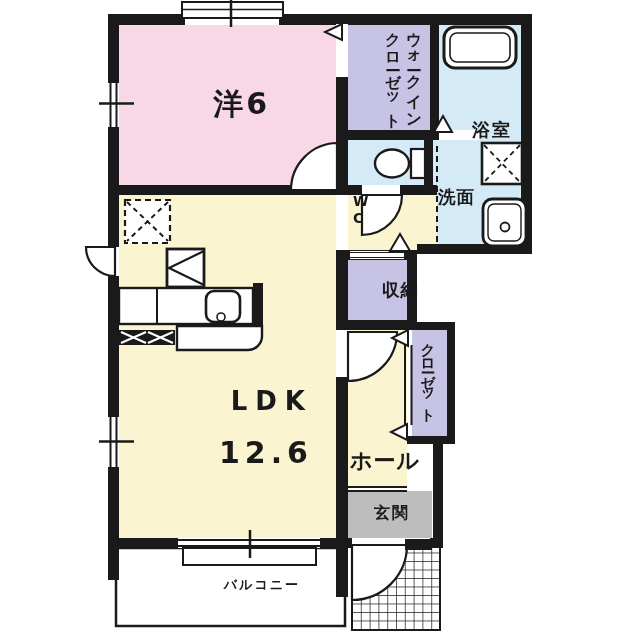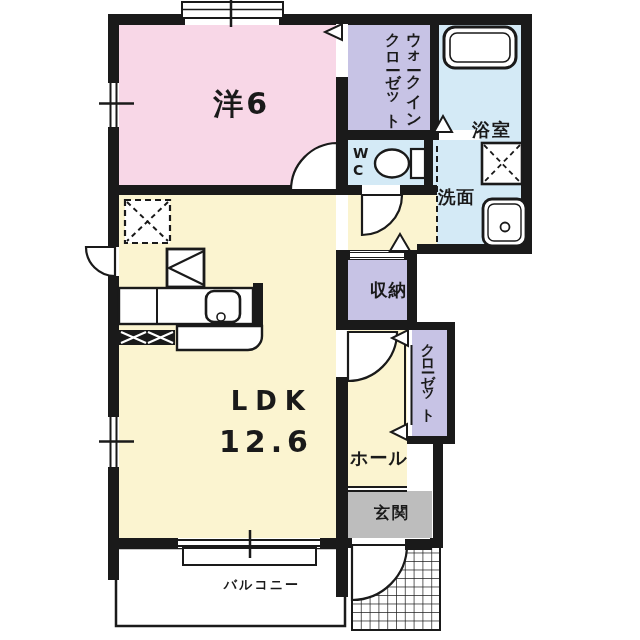--- a/index.html
+++ b/index.html
@@ -6,21 +6,21 @@
   #plan{position:relative;width:640px;height:640px;background:#ffffff;overflow:hidden;
         font-family:"DejaVu Sans",sans-serif;color:#1a1a1a;}
   #plan svg{position:absolute;left:0;top:0;}
   .wall{fill:#1a1a1a;}
   .gap{fill:#ffffff;}
   .ln{stroke:#1a1a1a;fill:none;}
   .wf{fill:#ffffff;stroke:#1a1a1a;}
   .lbl{position:absolute;color:#1a1a1a;font-weight:600;white-space:nowrap;}
   .c{text-align:right;}
   .vert{writing-mode:vertical-rl;text-orientation:mixed;white-space:normal;}
-  .wcbrk{white-space:normal;word-break:break-all;font-weight:700;}
+  .wcbrk{white-space:normal;word-break:break-all;font-weight:700;margin-top:48px;}
 </style>
 </head>
 <body>
 
 <div id="plan">
 <svg width="640" height="640" viewBox="0 0 640 640">
 
   <defs>
     <pattern id="tile" width="8.8" height="8.5" patternUnits="userSpaceOnUse">
       <path d="M8.8 0H0V8.5" fill="none" stroke="#1a1a1a" stroke-width="1.4"></path>
@@ -162,24 +162,24 @@
       <path class="wf" d="M177 326 H262 V336 A14 14 0 0 1 248 350 H177 Z" stroke-width="2.4"></path>
       <rect x="119" y="330" width="56" height="15" fill="#1a1a1a"></rect>
       <path d="M121 332 L146 343 M146 332 L121 343 M148 332 L173 343 M173 332 L148 343" stroke="#ffffff" stroke-width="2.2" fill="none"></path>
     </g>
   </g>
 </svg>
 
 <div>
   <div class="lbl c" style="left:190px;top:84px;width:80px;font-size:30px;letter-spacing:3px;position:absolute;">洋6</div>
   <div class="lbl c" style="left:148px;top:386px;width:165px;font-size:26px;letter-spacing:8px;position:absolute;">LDK</div>
-  <div class="lbl c" style="left:148px;top:424px;width:165px;font-size:30px;letter-spacing:5px;position:absolute;">12.6</div>
+  <div class="lbl c" style="left:148px;top:435px;width:165px;font-size:30px;letter-spacing:5px;position:absolute;">12.6</div>
   <div class="lbl vert" style="left:382px;top:22px;height:110px;font-size:15.5px;line-height:21px;letter-spacing:2px;position:absolute;">ウォークインクローゼット</div>
   <div class="lbl c" style="left:448px;top:90px;width:64px;font-size:18px;letter-spacing:2px;position:absolute;margin-top:28px;">浴室</div>
   <div class="lbl wcbrk" style="left:353px;top:145px;width:16px;font-size:14px;line-height:17px;position:absolute;">WC</div>
   <div class="lbl" style="left:438px;top:185px;font-size:17.5px;letter-spacing:1px;position:absolute;text-align:center;">洗面</div>
-  <div class="lbl c" style="left:349px;top:278px;width:58px;font-size:17.5px;letter-spacing:1px;position:absolute;">収納</div>
+  <div class="lbl c" style="left:349px;top:278px;width:58px;font-size:17.5px;letter-spacing:1px;position:absolute;padding-left:12px;">収納</div>
   <div class="lbl vert" style="left:419px;top:332px;height:102px;font-size:14.5px;line-height:17px;position:absolute;">クローゼット</div>
-  <div class="lbl" style="left:350px;top:446px;font-size:18px;letter-spacing:1px;position:absolute;">ホール</div>
+  <div class="lbl" style="left:350px;top:446px;font-size:22px;letter-spacing:1px;position:absolute;">ホール</div>
   <div class="lbl c" style="left:352px;top:503px;width:58px;font-size:16px;letter-spacing:2px;position:absolute;">玄関</div>
   <div class="lbl c" style="left:160px;top:576px;width:140px;font-size:13px;letter-spacing:2px;position:absolute;">バルコニー</div>
 </div>
 </div>
 
 </body></html>

